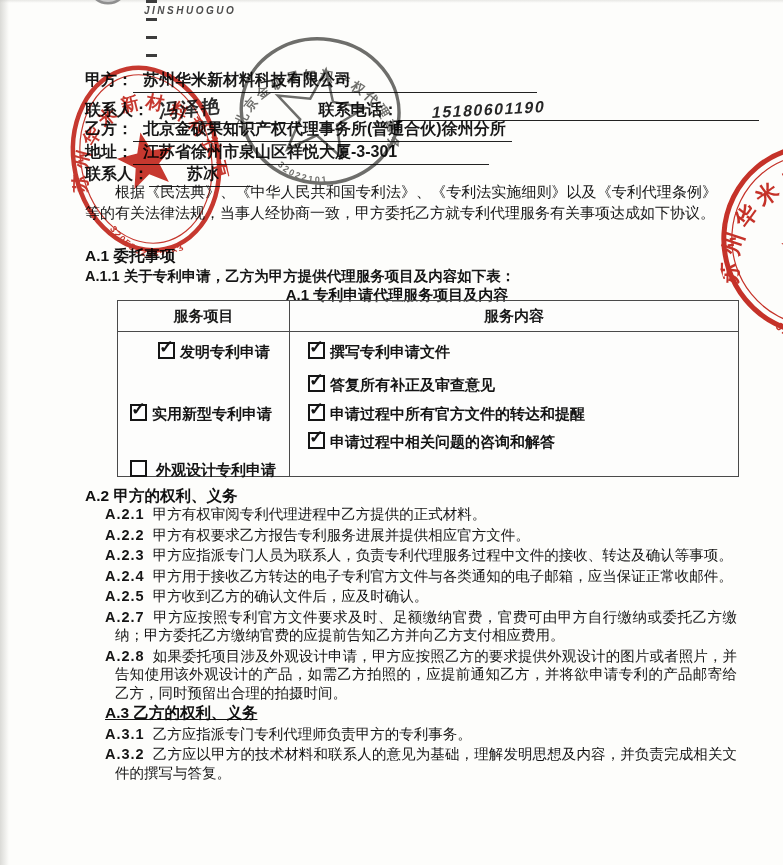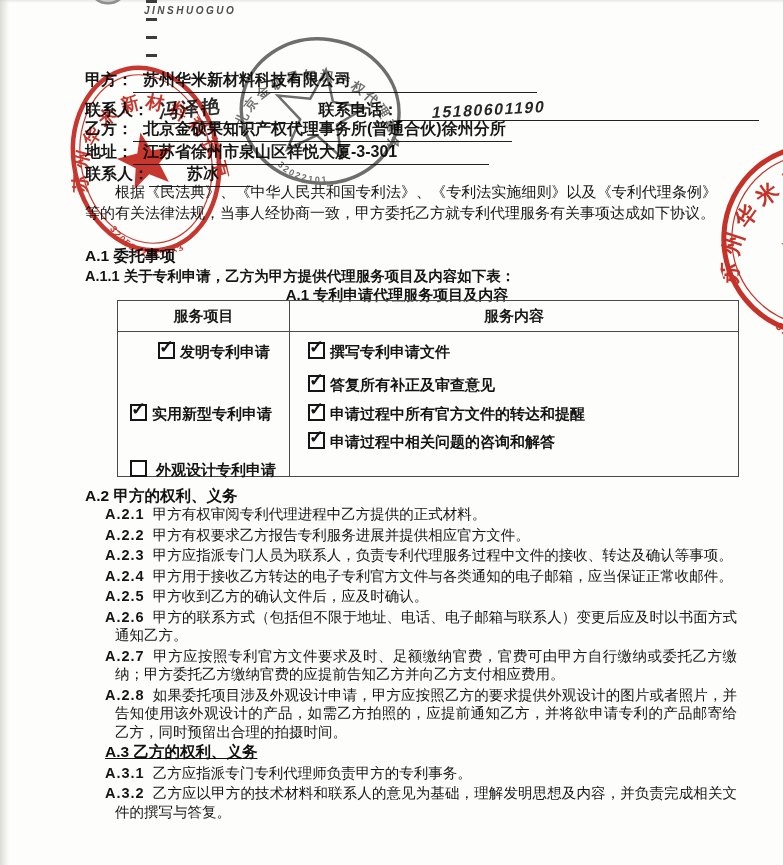--- a/index.html
+++ b/index.html
@@ -144,21 +144,20 @@
     </div>
   </div>
 
   <div class="sec-heading a2-heading">A.2 甲方的权利、义务</div>
   <div class="clauses">
     <p class="clause"><span class="cnum">A.2.1</span><span>甲方有权审阅专利代理进程中乙方提供的正式材料。</span></p>
     <p class="clause"><span class="cnum">A.2.2</span><span>甲方有权要求乙方报告专利服务进展并提供相应官方文件。</span></p>
     <p class="clause"><span class="cnum">A.2.3</span><span>甲方应指派专门人员为联系人，负责专利代理服务过程中文件的接收、转达及确认等事项。</span></p>
     <p class="clause"><span class="cnum">A.2.4</span><span>甲方用于接收乙方转达的电子专利官方文件与各类通知的电子邮箱，应当保证正常收邮件。</span></p>
     <p class="clause"><span class="cnum">A.2.5</span><span>甲方收到乙方的确认文件后，应及时确认。</span></p>
-    <p class="clause"><span class="cnum">A.2.6</span><span>甲方的联系方式（包括但不限于地址、电话、电子邮箱与联系人）变更后应及时以书面方式通知乙方。</span></p>
     <p class="clause"><span class="cnum">A.2.7</span><span>甲方应按照专利官方文件要求及时、足额缴纳官费，官费可由甲方自行缴纳或委托乙方缴纳；甲方委托乙方缴纳官费的应提前告知乙方并向乙方支付相应费用。</span></p>
     <p class="clause"><span class="cnum">A.2.8</span><span>如果委托项目涉及外观设计申请，甲方应按照乙方的要求提供外观设计的图片或者照片，并告知使用该外观设计的产品，如需乙方拍照的，应提前通知乙方，并将欲申请专利的产品邮寄给乙方，同时预留出合理的拍摄时间。</span></p>
     <p class="clause-heading">A.3 乙方的权利、义务</p>
     <p class="clause"><span class="cnum">A.3.1</span><span>乙方应指派专门专利代理师负责甲方的专利事务。</span></p>
     <p class="clause"><span class="cnum">A.3.2</span><span>乙方应以甲方的技术材料和联系人的意见为基础，理解发明思想及内容，并负责完成相关文件的撰写与答复。</span></p>
   </div>
 
   <svg class="stamp stamp-red-left" width="156" height="194" viewBox="0 0 156 194">
     <defs>
       <path id="arc-red-top" d="M 12 132 A 66 86 0 1 1 144 132" fill="none"></path>

